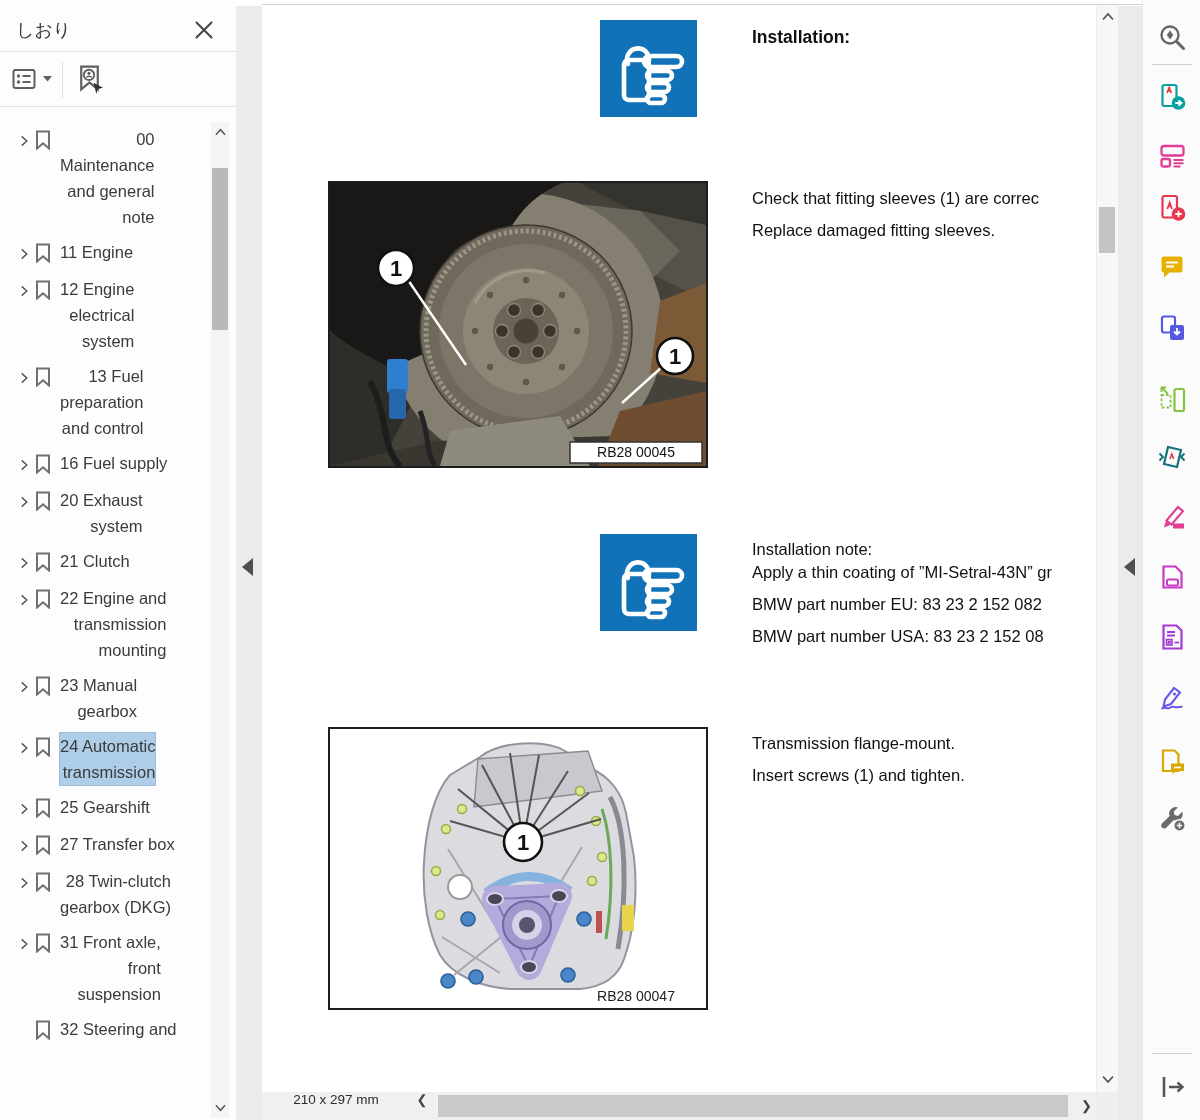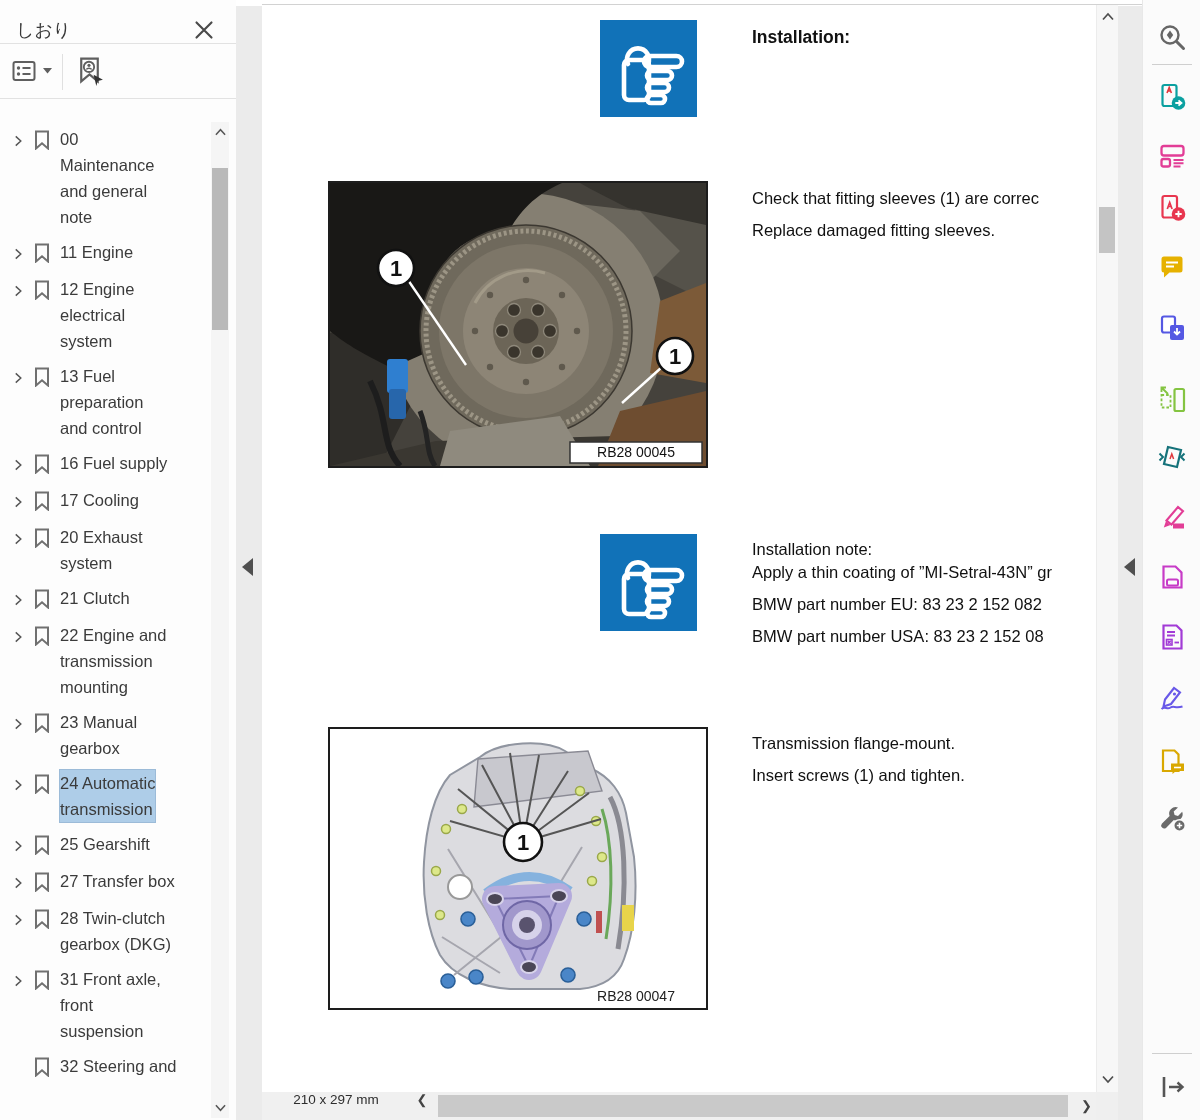--- a/index.html
+++ b/index.html
@@ -2,30 +2,30 @@
 <html><head>
 <meta charset="utf-8">
 <style>
   * { margin:0; padding:0; box-sizing:border-box; }
   html,body { width:1200px; height:1120px; overflow:hidden; background:#fff;
     font-family:"Liberation Sans", sans-serif; }
   .app { position:relative; width:1200px; height:1120px; background:#fff; }
 
   
   .bm-panel { position:absolute; left:0; top:0; width:236px; height:1120px; background:#fdfdfd; }
-  .bm-header { position:relative; height:44px; border-bottom:1px solid #e2e2e2; }
+  .bm-header { position:relative; height:52px; border-bottom:1px solid #e2e2e2; }
   .bm-title { position:absolute; left:16px; top:18px; font-size:18px; color:#383838; }
   .bm-close { position:absolute; right:22px; top:20px; width:20px; height:20px; cursor:pointer; }
   .bm-toolbar { position:relative; height:55px; border-bottom:1px solid #e2e2e2; }
   .bm-opt { position:absolute; left:10px; top:13px; display:flex; align-items:center; cursor:pointer; }
   .bm-opt-caret { margin-left:5px; }
   .bm-tb-sep { position:absolute; left:62px; top:10px; width:1px; height:36px; background:#e0e0e0; }
   .bm-find { position:absolute; left:74px; top:11px; cursor:pointer; }
   .bm-list { position:absolute; left:0; top:120px; bottom:0; width:206px; overflow:hidden; padding:6px 0 0 8px; }
-  .bm-item { display:flex; align-items:flex-start; margin-bottom:9px; cursor:pointer; }
+  .bm-item { display:flex; align-items:flex-start; margin-bottom:9px; cursor:pointer;text-align:right; }
   .bm-chevron { flex:none; width:22px; padding:7px 0 0 5px; }
   .bm-flag { flex:none; width:17px; margin:4px 9px 0 4px; }
   .bm-label { font-size:16.5px; line-height:26px; color:#3b3b3b; white-space:pre-line; max-width:134px; }
   .bm-item.selected .bm-label { background:#aecde8; box-shadow:0 0 0 1px #9cbbd8; }
   .bm-scroll { position:absolute; right:7px; top:122px; bottom:2px; width:18px; background:#f5f5f5; }
   .bm-scroll .thumb { position:absolute; left:1px; right:1px; top:46px; height:162px; background:#b9b9b9; }
   .scroll-arrow { position:absolute; left:0; width:100%; text-align:center; color:#5a5a5a; font-size:12px; line-height:16px; cursor:pointer; }
 
   
   .gutter { position:absolute; top:6px; bottom:0; background:#ebebeb; }
@@ -172,33 +172,20 @@
             </svg>
           </span>
           <span class="bm-flag">
             <svg width="16" height="20" viewBox="0 0 16 20">
               <path d="M2 1.5h12v17l-6-5.2-6 5.2z" fill="none" stroke="#707070" stroke-width="2"></path>
             </svg>
           </span>
           <span class="bm-label">16 Fuel supply</span>
         </div>
 
-        <div class="bm-item">
-          <span class="bm-chevron">
-            <svg width="11" height="12" viewBox="0 0 12 13">
-              <path d="M3 1.5l5.5 5L3 11.5" fill="none" stroke="#565656" stroke-width="1.6"></path>
-            </svg>
-          </span>
-          <span class="bm-flag">
-            <svg width="16" height="20" viewBox="0 0 16 20">
-              <path d="M2 1.5h12v17l-6-5.2-6 5.2z" fill="none" stroke="#707070" stroke-width="2"></path>
-            </svg>
-          </span>
-          <span class="bm-label">17 Cooling</span>
-        </div>
 
         <div class="bm-item">
           <span class="bm-chevron">
             <svg width="11" height="12" viewBox="0 0 12 13">
               <path d="M3 1.5l5.5 5L3 11.5" fill="none" stroke="#565656" stroke-width="1.6"></path>
             </svg>
           </span>
           <span class="bm-flag">
             <svg width="16" height="20" viewBox="0 0 16 20">
               <path d="M2 1.5h12v17l-6-5.2-6 5.2z" fill="none" stroke="#707070" stroke-width="2"></path>

